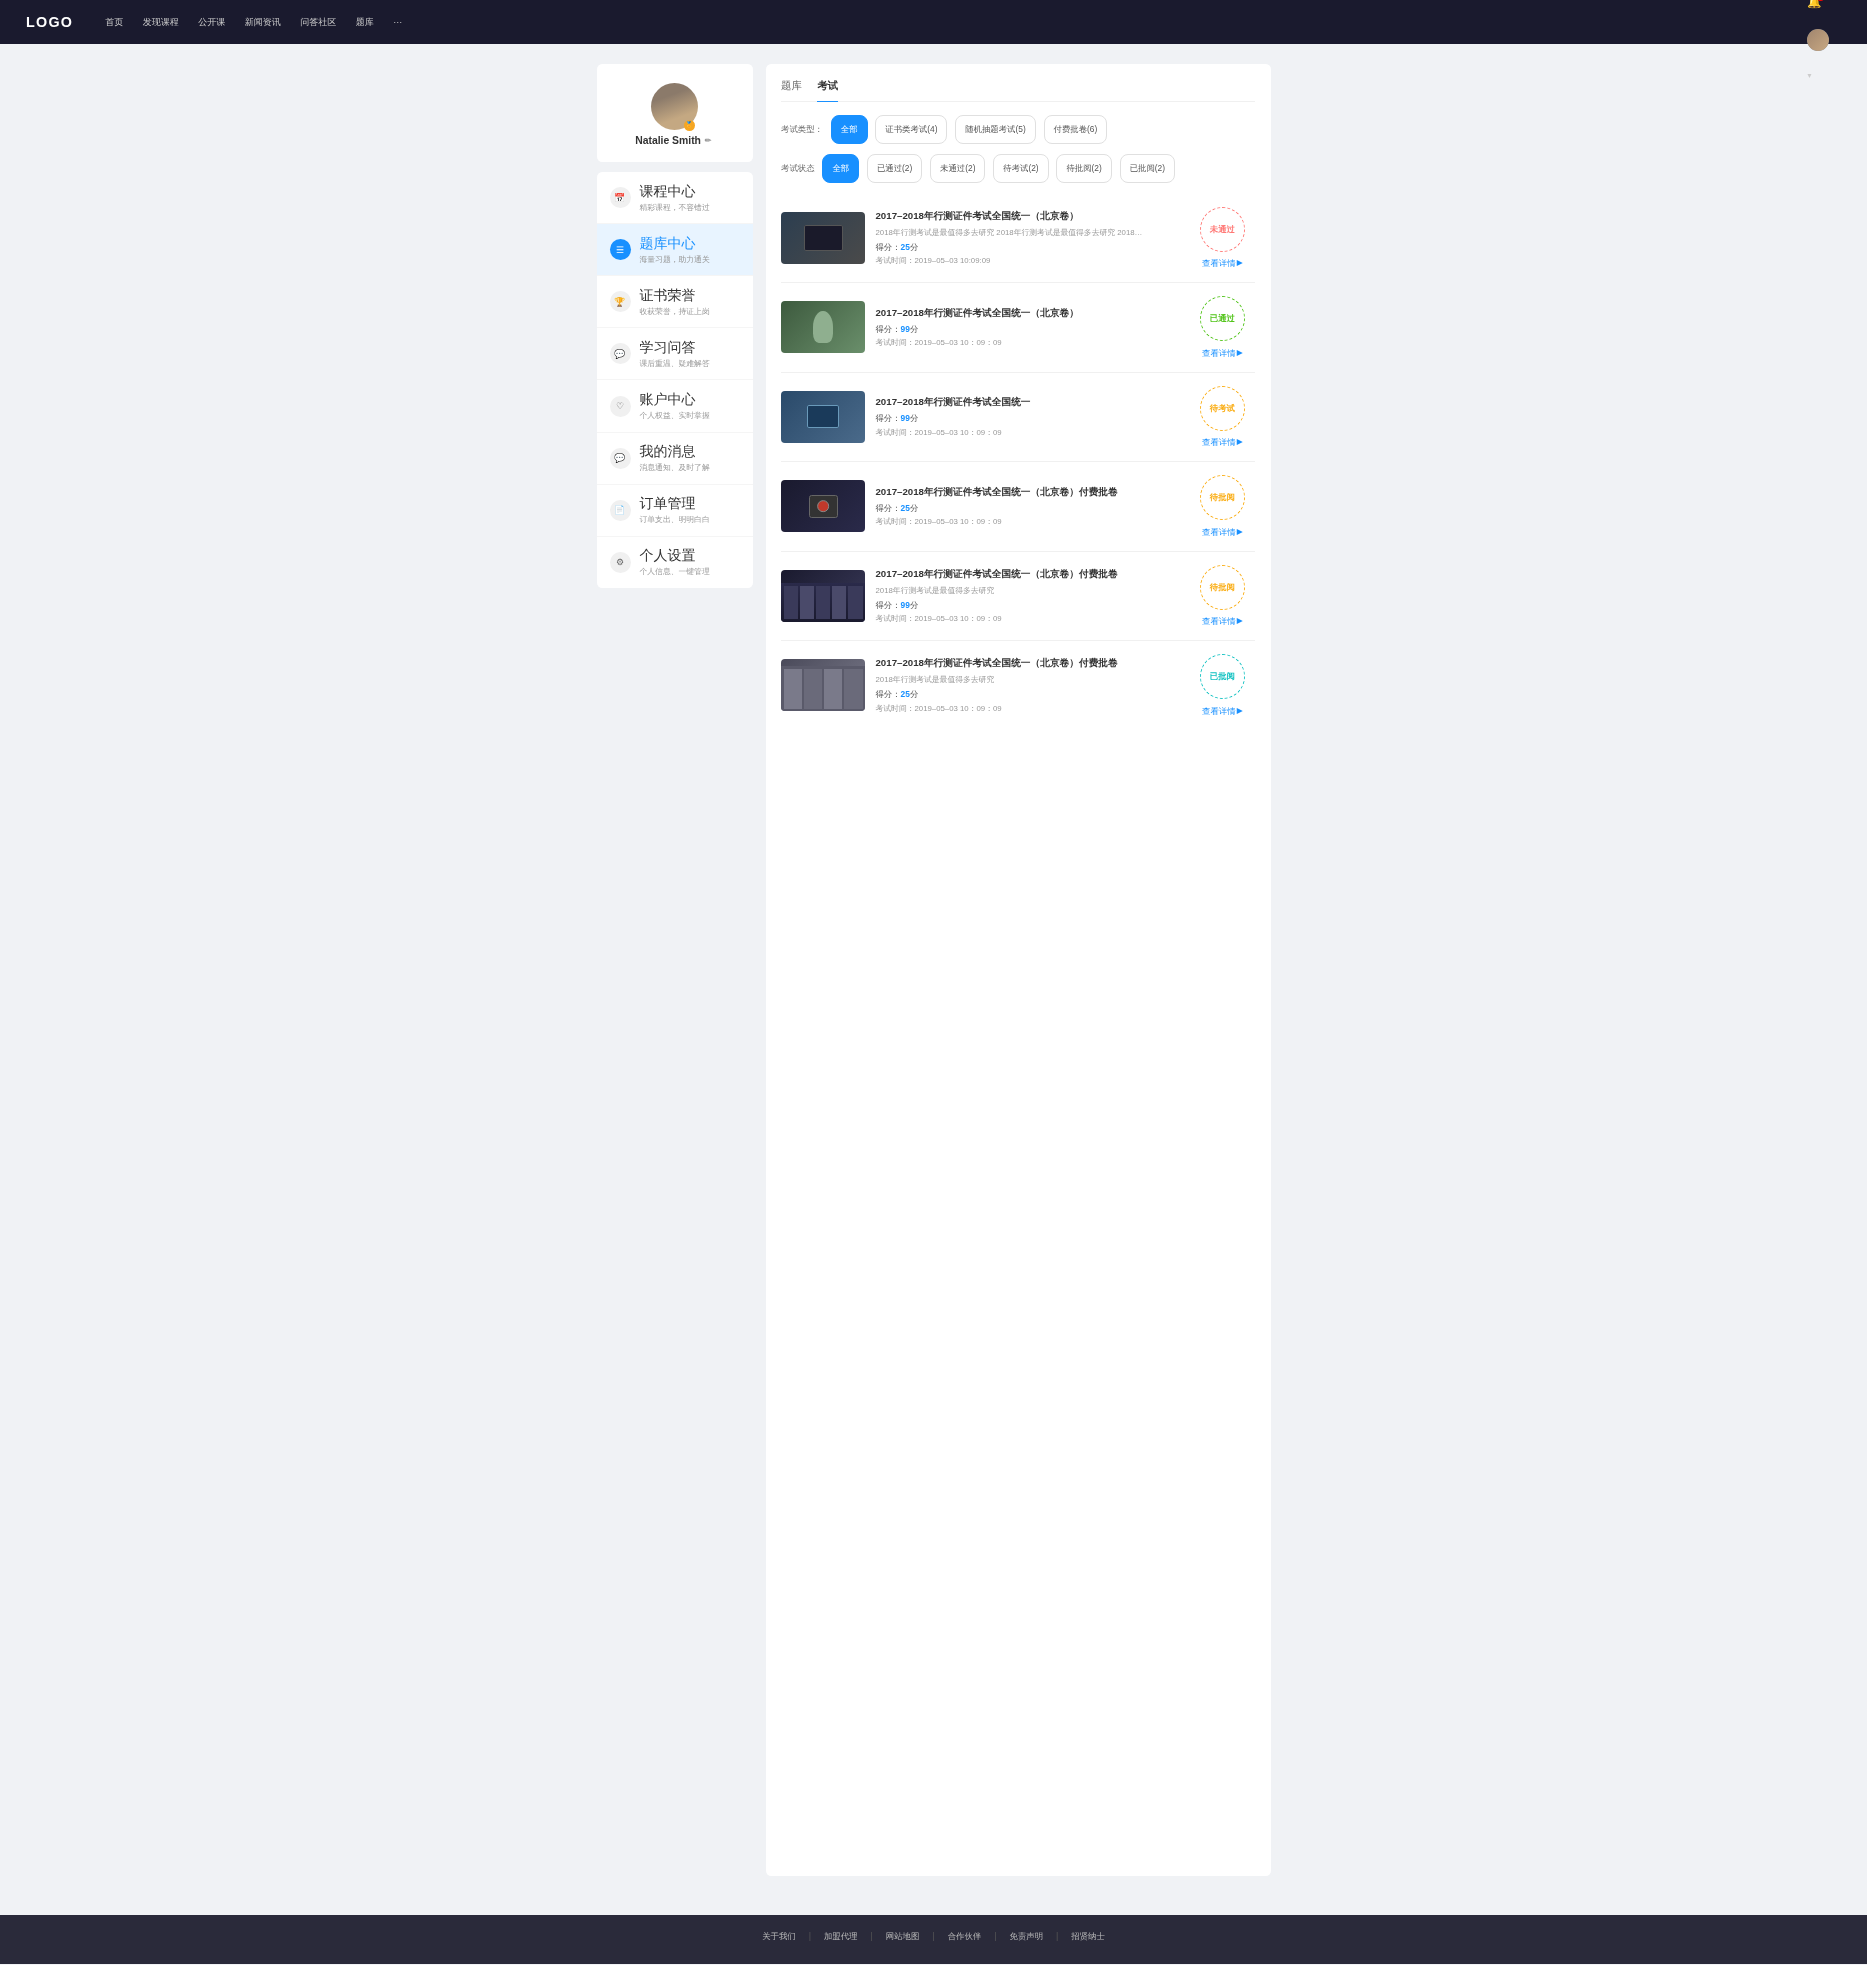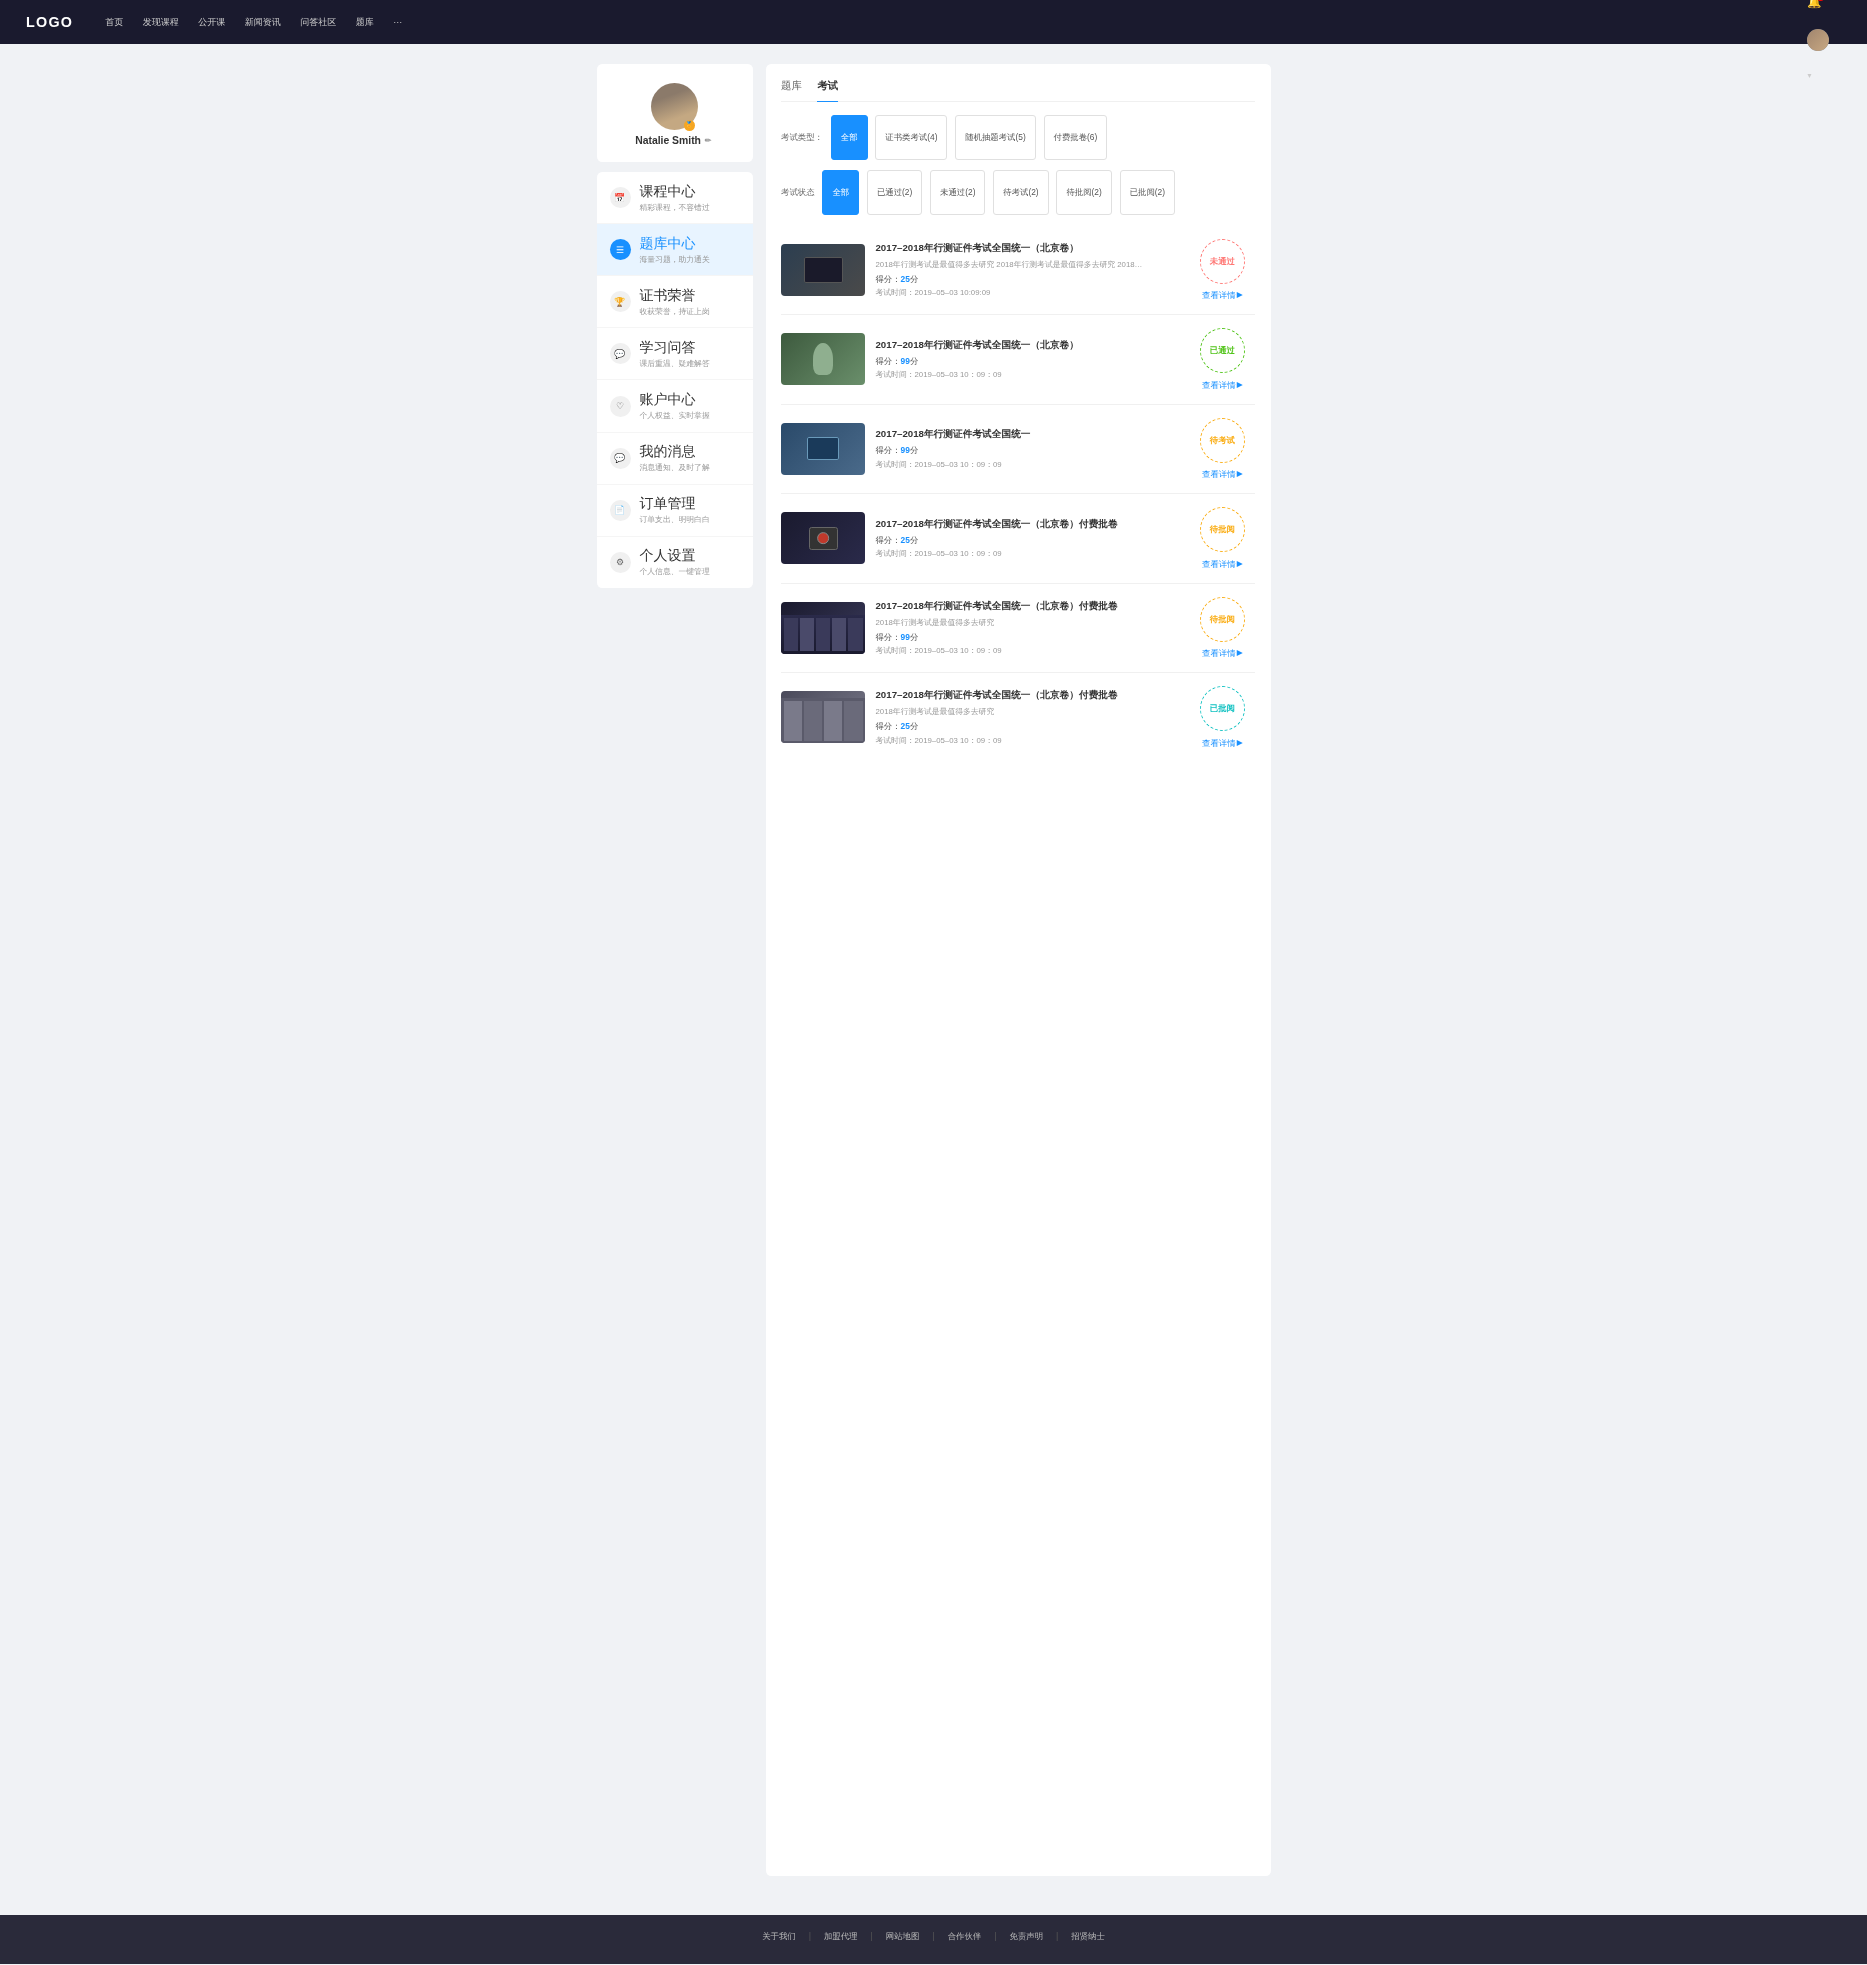--- a/index.html
+++ b/index.html
@@ -243,22 +243,22 @@
       gap: 7.8px;
       margin-bottom: 10.4px;
       flex-wrap: wrap;
     }
     .filter-label {
       font-size: 8.4px;
       color: #666;
       white-space: nowrap;
     }
     .filter-btn {
-      padding: 16px 9px;
-      border-radius: 3px;
+      padding: 8px 9px;
+      border-radius: 8px;
       font-size: 8.4px;
       cursor: pointer;
       border: 0.6px solid #e0e0e0;
       background: #fff;
       color: #555;
     }
     .filter-btn.active {
       background: #1890ff;
       color: #fff;
       border-color: #1890ff;

